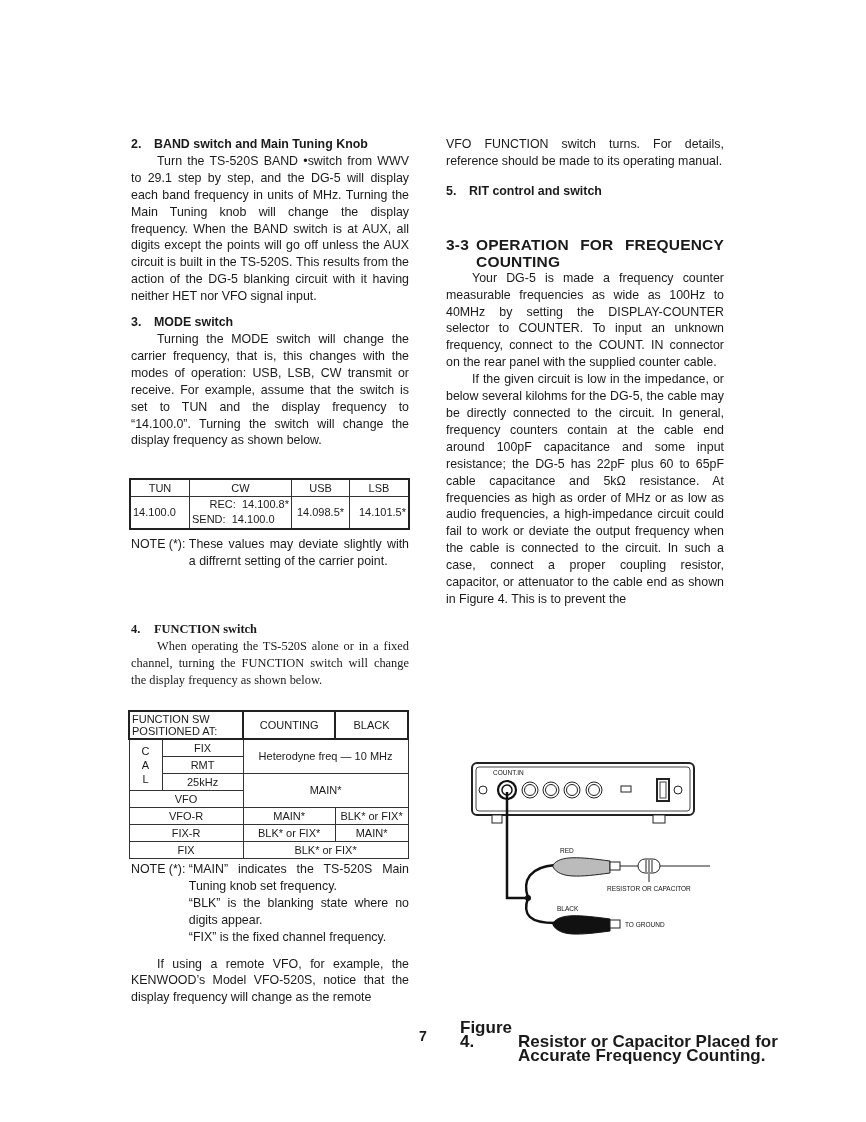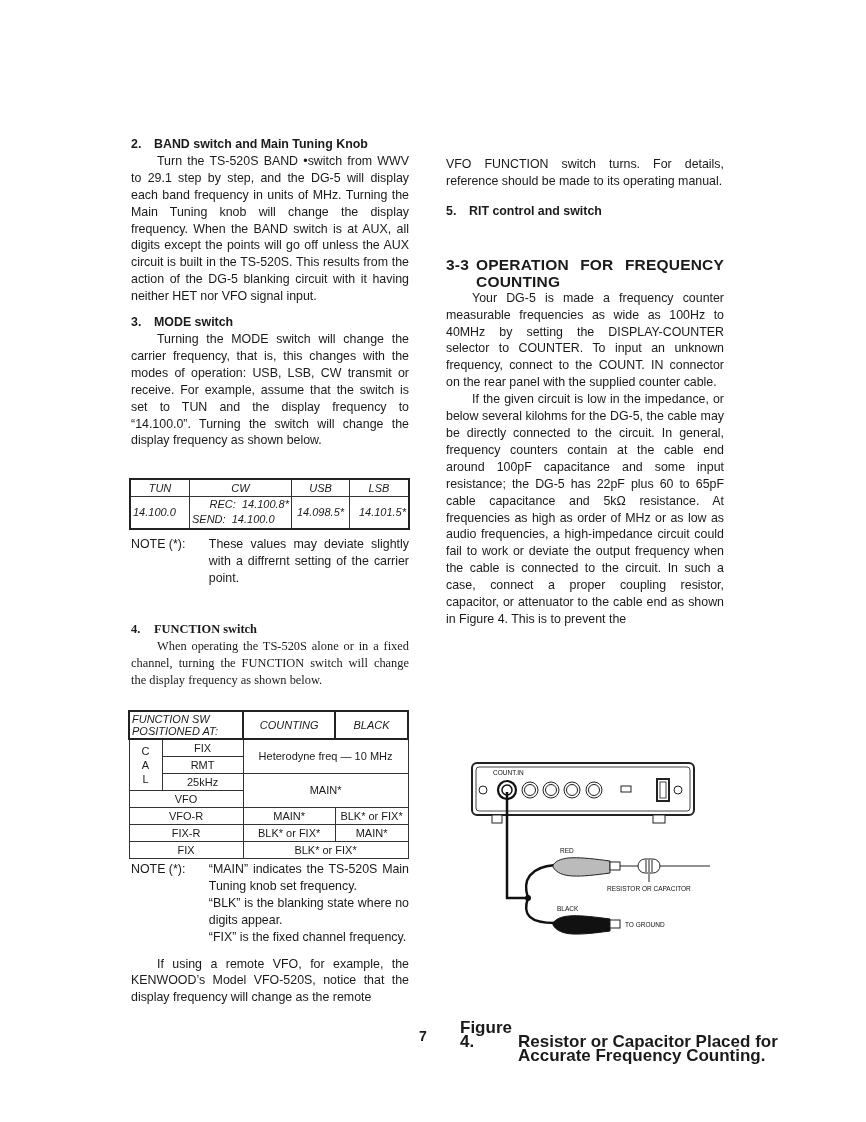--- a/index.html
+++ b/index.html
@@ -6,28 +6,28 @@
   body { width:866px; height:1122px; position:relative; overflow:hidden;
          font-family:"Liberation Sans", sans-serif; color:#1a1a1a; }
   .col { position:absolute; font-size:12.4px; line-height:16.9px; text-align:justify; }
   .col p { margin:0; }
   .indent { text-indent:26px; }
   .h { font-weight:bold; text-align:left; }
   .h .num { display:inline-block; width:23px; }
   .gap { height:9px; }
   .sect { font-weight:bold; font-size:15.5px; line-height:17px; letter-spacing:0.2px; }
   .sect .n { display:inline-block; width:26px; }
-  .note { display:flex; text-align:left;gap:20px; }
+  .note { display:flex; text-align:left; }
   .note .lab { white-space:pre; }
   .note .body { flex:1; text-align:justify; }
   table { border-collapse:collapse; font-size:11px; color:#1a1a1a; }
   td { border:1px solid #333; text-align:center; padding:0 2px; }
   .t1 { position:absolute; left:129px; top:478px; width:281px; }
   .t2 { position:absolute; left:128px; top:710px; width:281px; }
-  .thick { border:2px solid #222;font-style:italic; }
+  .thick { border:2px solid #222; }
   .pageno { position:absolute; left:419px; top:1028px; font-size:14px; font-weight:bold; }
   .fig { position:absolute; left:460px; top:755px; width:270px; height:195px; }
   .cap { position:absolute; left:460px; top:1021px; font-size:17px; font-weight:bold; line-height:14px; }
   .cap .fl { display:inline-block; width:58px; }
 </style>
 </head>
 <body>
 
 <div class="col" style="left:131px; top:136px; width:278px;">
   <p class="h"><span class="num">2.</span><span>BAND switch and Main Tuning Knob</span></p>
@@ -116,21 +116,21 @@
     <div class="body">
       <p>“MAIN” indicates the TS-520S Main Tuning knob set frequency.</p>
       <p>“BLK” is the blanking state where no digits appear.</p>
       <p>“FIX” is the fixed channel frequency.</p>
     </div>
   </div>
   <div class="gap" style="height:10px;"></div>
   <p class="indent">If using a remote VFO, for example, the KENWOOD’s Model VFO-520S, notice that the display frequency will change as the remote</p>
 </div>
 
-<div class="col" style="left:446px; top:136px; width:278px;margin-top:20px;">
+<div class="col" style="left:446px; top:136px; width:278px;">
   <p>VFO FUNCTION switch turns. For details, reference should be made to its operating manual.</p>
   <div class="gap" style="height:13px;"></div>
   <p class="h"><span class="num">5.</span><span>RIT control and switch</span></p>
   <div class="gap" style="height:36px;"></div>
   <div class="sect" style="display:flex;">
     <span class="n">3-3</span>
     <span style="flex:1; text-align:justify; text-align-last:left; padding-left:4px;">OPERATION FOR FREQUENCY COUNTING</span>
   </div>
   <p class="indent">Your DG-5 is made a frequency counter measurable frequencies as wide as 100Hz to 40MHz by setting the DISPLAY-COUNTER selector to COUNTER. To input an unknown frequency, connect to the COUNT. IN connector on the rear panel with the supplied counter cable.</p>
   <p class="indent">If the given circuit is low in the impedance, or below several kilohms for the DG-5, the cable may be directly connected to the circuit. In general, frequency counters contain at the cable end around 100pF capacitance and some input resistance; the DG-5 has 22pF plus 60 to 65pF cable capacitance and 5kΩ resistance. At frequencies as high as order of MHz or as low as audio frequencies, a high-impedance circuit could fail to work or deviate the output frequency when the cable is connected to the circuit. In such a case, connect a proper coupling resistor, capacitor, or attenuator to the cable end as shown in Figure 4. This is to prevent the</p>

